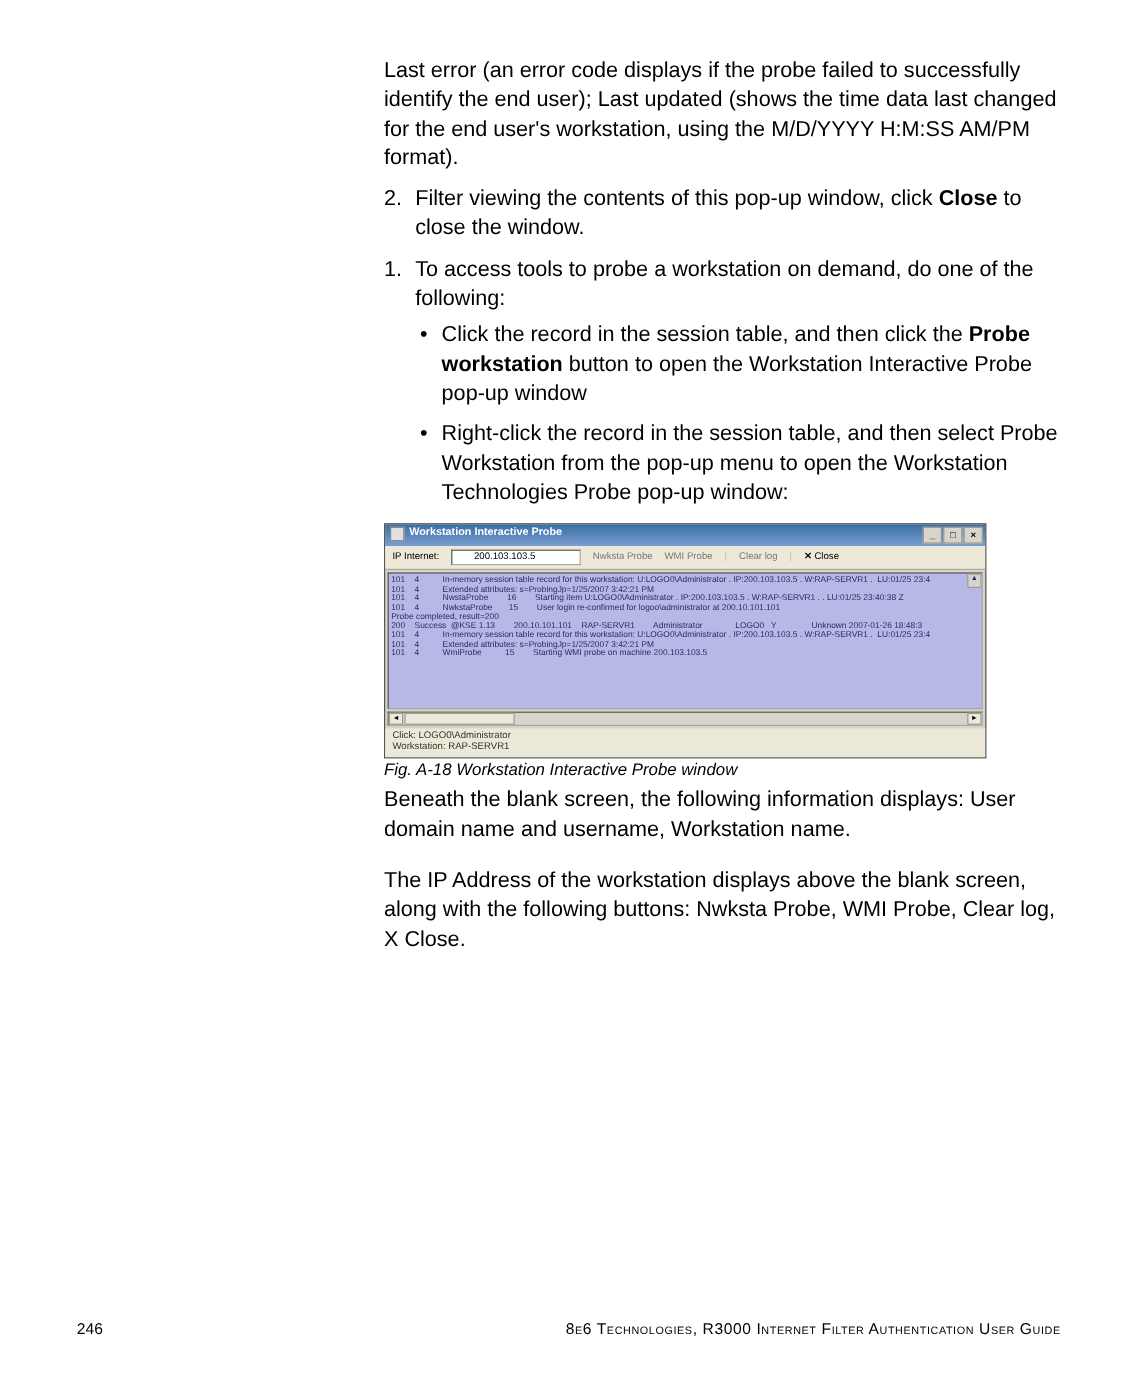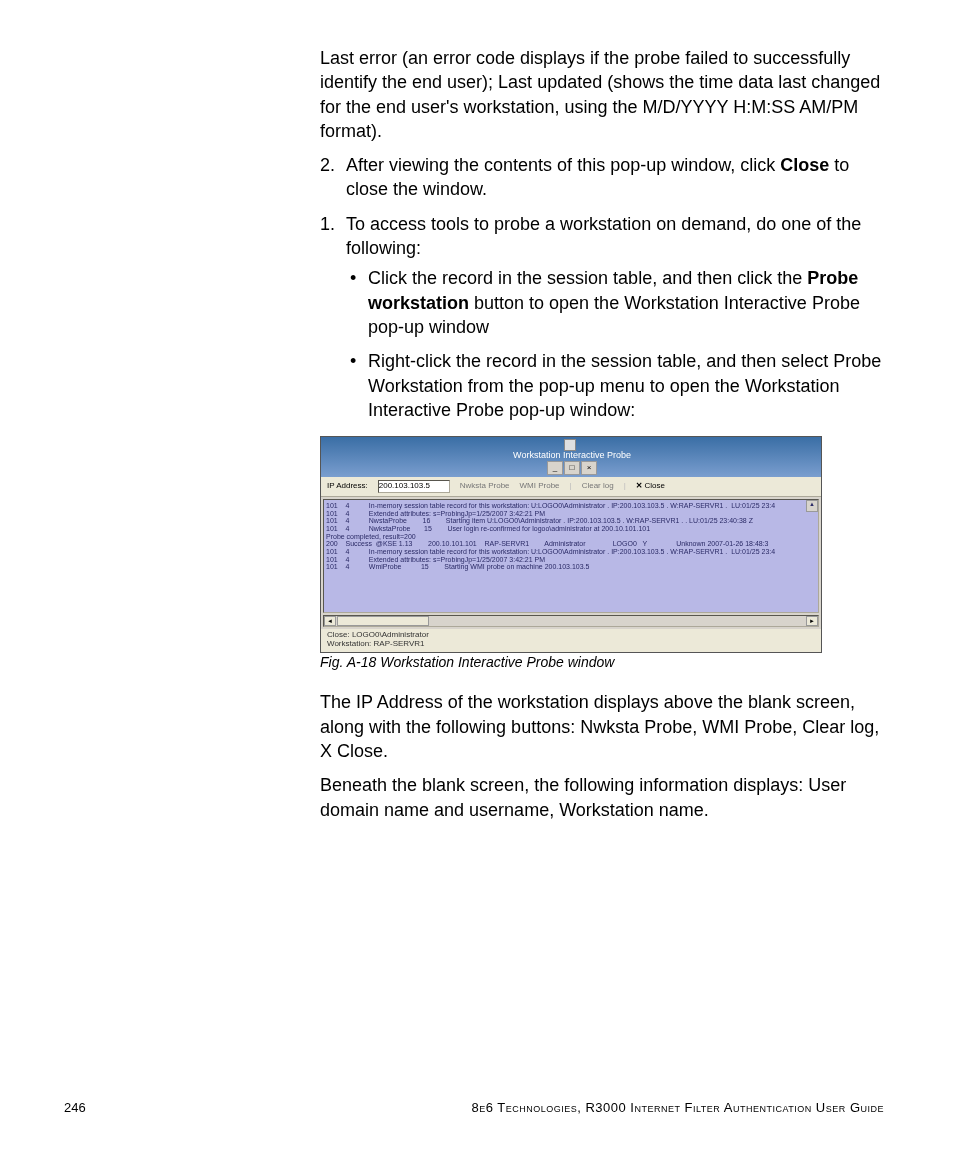--- a/index.html
+++ b/index.html
@@ -47,44 +47,42 @@
     font-family: Tahoma, Arial, sans-serif;
     font-size: 8px;
     line-height: 1.1;
     background: #d8d4cc;
     color: #000;
   }
   .titlebar {
     background: linear-gradient(#3a6ea5, #7a9ecf);
     color: #fff;
     display: flex;
-    align-items: center;
     padding: 2px 2px 2px 4px;
     font-size: 9px;
-    font-weight: normal;
-    flex-direction: column;
+    font-weight: bold;
   }
   .titlebar .sysicon {
     width: 10px; height: 10px; background: #e0e0e0; margin-right: 4px; border: 1px solid #888;
   }
   .titlebar .spacer { flex: 1; }
   .winbtns { display: flex; gap: 1px; }
   .winbtn {
     width: 14px; height: 12px; background: #d8d4cc; border: 1px solid #999;
     display: flex; align-items: center; justify-content: center; font-size: 8px; color: #000;
   }
   .toolbar {
     display: flex; align-items: center; gap: 10px;
     padding: 3px 6px;
     background: #ece9d8;
     border-bottom: 1px solid #aca899;
     font-size: 8px;
   }
   .toolbar .ip-input {
-    border: 1px inset #aca899; background: #fff; padding: 1px 0; min-width: 70px;
+    border: 1px inset #aca899; background: #fff; padding: 1px 18px; min-width: 70px;
   }
   .toolbar .tb-btn { color: #777; }
   .toolbar .tb-sep { color: #bbb; }
   .toolbar .close-x { font-weight: bold; margin-right: 2px; }
   .logarea {
     background: #b8b8e6;
     border: 1px inset #aca899;
     margin: 2px;
     padding: 2px 2px 0 2px;
     height: 110px;
@@ -125,53 +123,53 @@
 <div class="page">
 
 
   <div class="body-col">
 
     <p class="para">Last error (an error code displays if the probe failed to successfully identify the end user); Last updated (shows the time data last changed for the end user's workstation, using the M/D/YYYY H:M:SS AM/PM format).</p>
 
     <ol class="numlist">
       <li>
         <span class="num">2.</span>
-        <span>After viewing the contents of this pop-up window, click </span><span class="bold">Close</span><span> to close the window.</span>
+        <span>Filter viewing the contents of this pop-up window, click </span><span class="bold">Close</span><span> to close the window.</span>
       </li>
     </ol>
 
 
     <ol class="numlist">
       <li>
         <span class="num">1.</span>
         <span>To access tools to probe a workstation on demand, do one of the following:</span>
 
         <ul class="bullets">
           <li>
             <span>Click the record in the session table, and then click the </span><span class="bold">Probe workstation</span><span> button to open the Workstation Interactive Probe pop-up window</span>
           </li>
-          <li>Right-click the record in the session table, and then select Probe Workstation from the pop-up menu to open the Workstation Interactive Probe pop-up window:</li>
+          <li>Right-click the record in the session table, and then select Probe Workstation from the pop-up menu to open the Workstation Technologies Probe pop-up window:</li>
         </ul>
       </li>
     </ol>
 
     <div class="figure">
       <div class="win">
         <div class="titlebar">
           <span class="sysicon"></span>
           <span>Workstation Interactive Probe</span>
           <span class="spacer"></span>
           <span class="winbtns">
             <span class="winbtn">_</span>
             <span class="winbtn">□</span>
             <span class="winbtn">×</span>
           </span>
         </div>
         <div class="toolbar">
-          <span>IP Address:</span>
+          <span>IP Internet:</span>
           <span class="ip-input">200.103.103.5</span>
           <span class="tb-btn">Nwksta Probe</span>
           <span class="tb-btn">WMI Probe</span>
           <span class="tb-sep">|</span>
           <span class="tb-btn">Clear log</span>
           <span class="tb-sep">|</span>
           <span><span class="close-x">✕</span><span>Close</span></span>
         </div>
         <div class="logarea"><span class="scroll-up">▲</span><span>101    4          In-memory session table record for this workstation: U:LOGO0\Administrator . IP:200.103.103.5 . W:RAP-SERVR1 .  LU:01/25 23:4</span>
 <span>101    4          Extended attributes: s=ProbingJp=1/25/2007 3:42:21 PM</span>
@@ -182,29 +180,29 @@
 <span>101    4          In-memory session table record for this workstation: U:LOGO0\Administrator . IP:200.103.103.5 . W:RAP-SERVR1 .  LU:01/25 23:4</span>
 <span>101    4          Extended attributes: s=ProbingJp=1/25/2007 3:42:21 PM</span>
 <span>101    4          WmiProbe          15        Starting WMI probe on machine 200.103.103.5</span></div>
         <div class="hscroll">
           <span class="arrow">◄</span>
           <span class="thumb"></span>
           <span class="track"></span>
           <span class="arrow">►</span>
         </div>
         <div class="statusarea">
-          <div>Close: LOGO0\Administrator</div>
+          <div>Click: LOGO0\Administrator</div>
           <div>Workstation: RAP-SERVR1</div>
         </div>
       </div>
       <div class="fig-caption">Fig. A-18  Workstation Interactive Probe window</div>
     </div>
 
+    <p class="para">Beneath the blank screen, the following information displays: User domain name and username, Workstation name.</p>
     <p class="para" style="margin-top:18px;">The IP Address of the workstation displays above the blank screen, along with the following buttons: Nwksta Probe, WMI Probe, Clear log, X Close.</p>
-    <p class="para">Beneath the blank screen, the following information displays: User domain name and username, Workstation name.</p>
 
   </div>
 
   <div class="footer">
     <span>246</span>
     <span class="guide">8e6 Technologies, R3000 Internet Filter Authentication User Guide</span>
   </div>
 
 </div>
 

